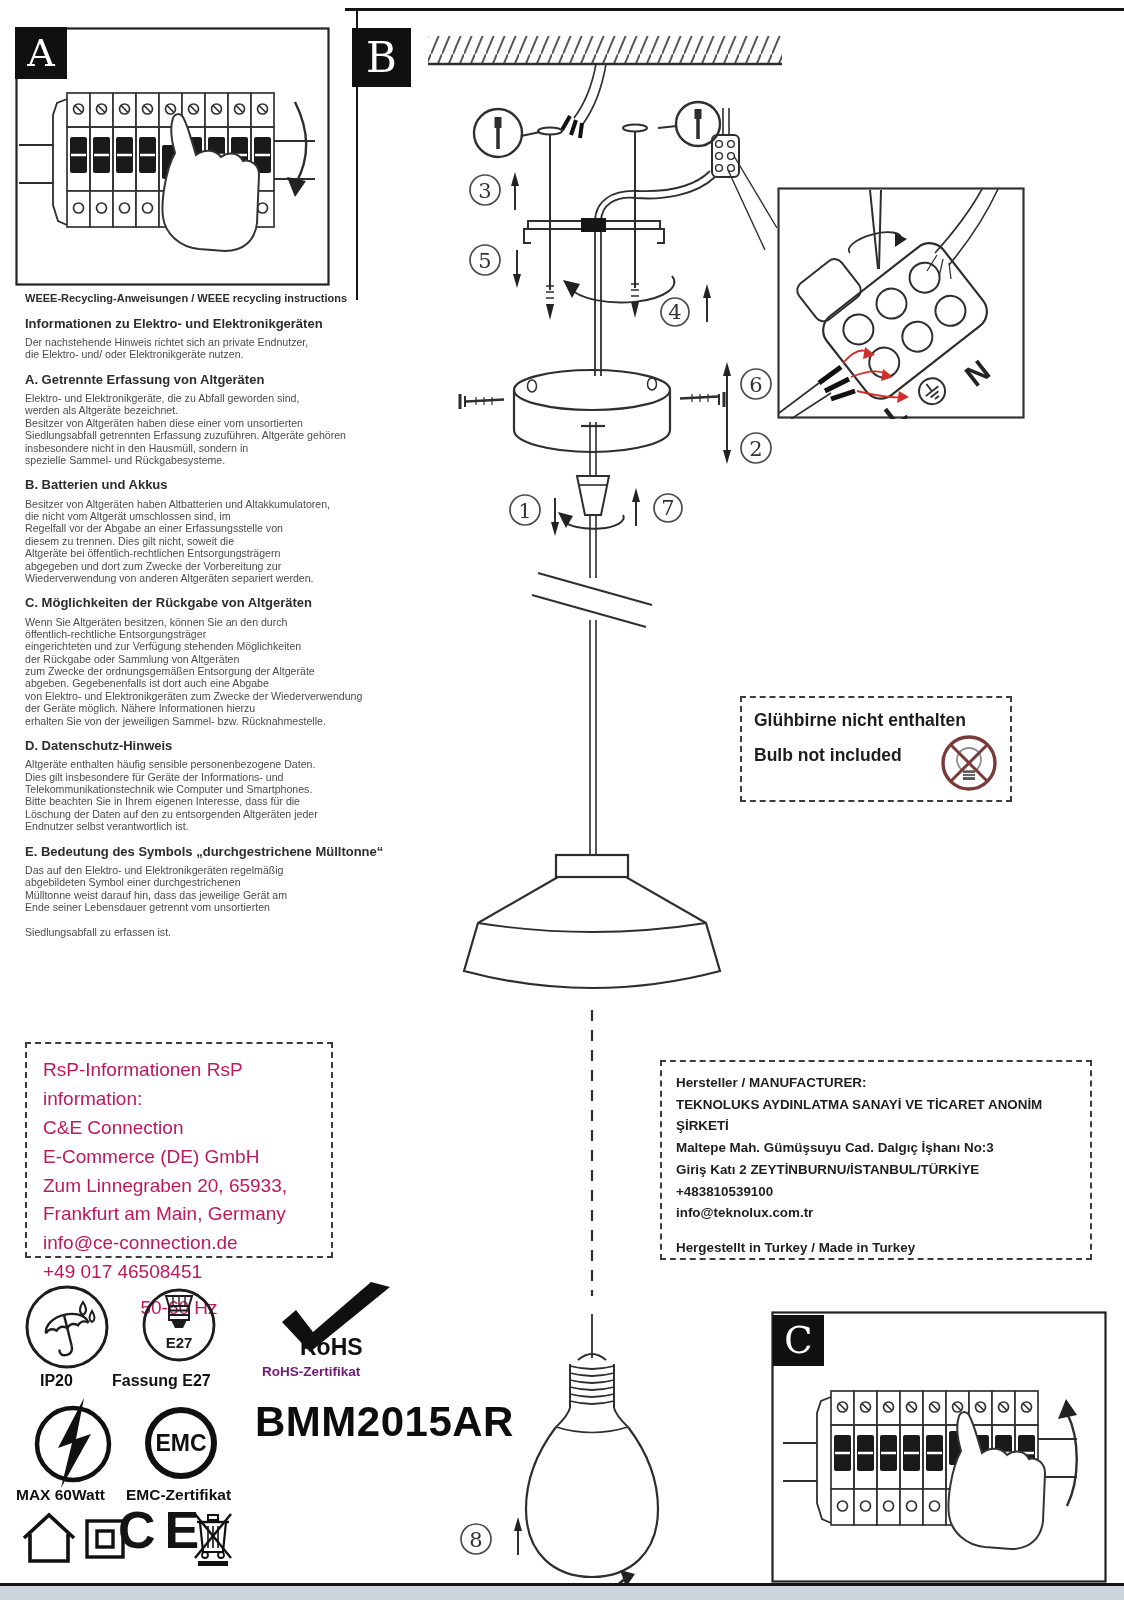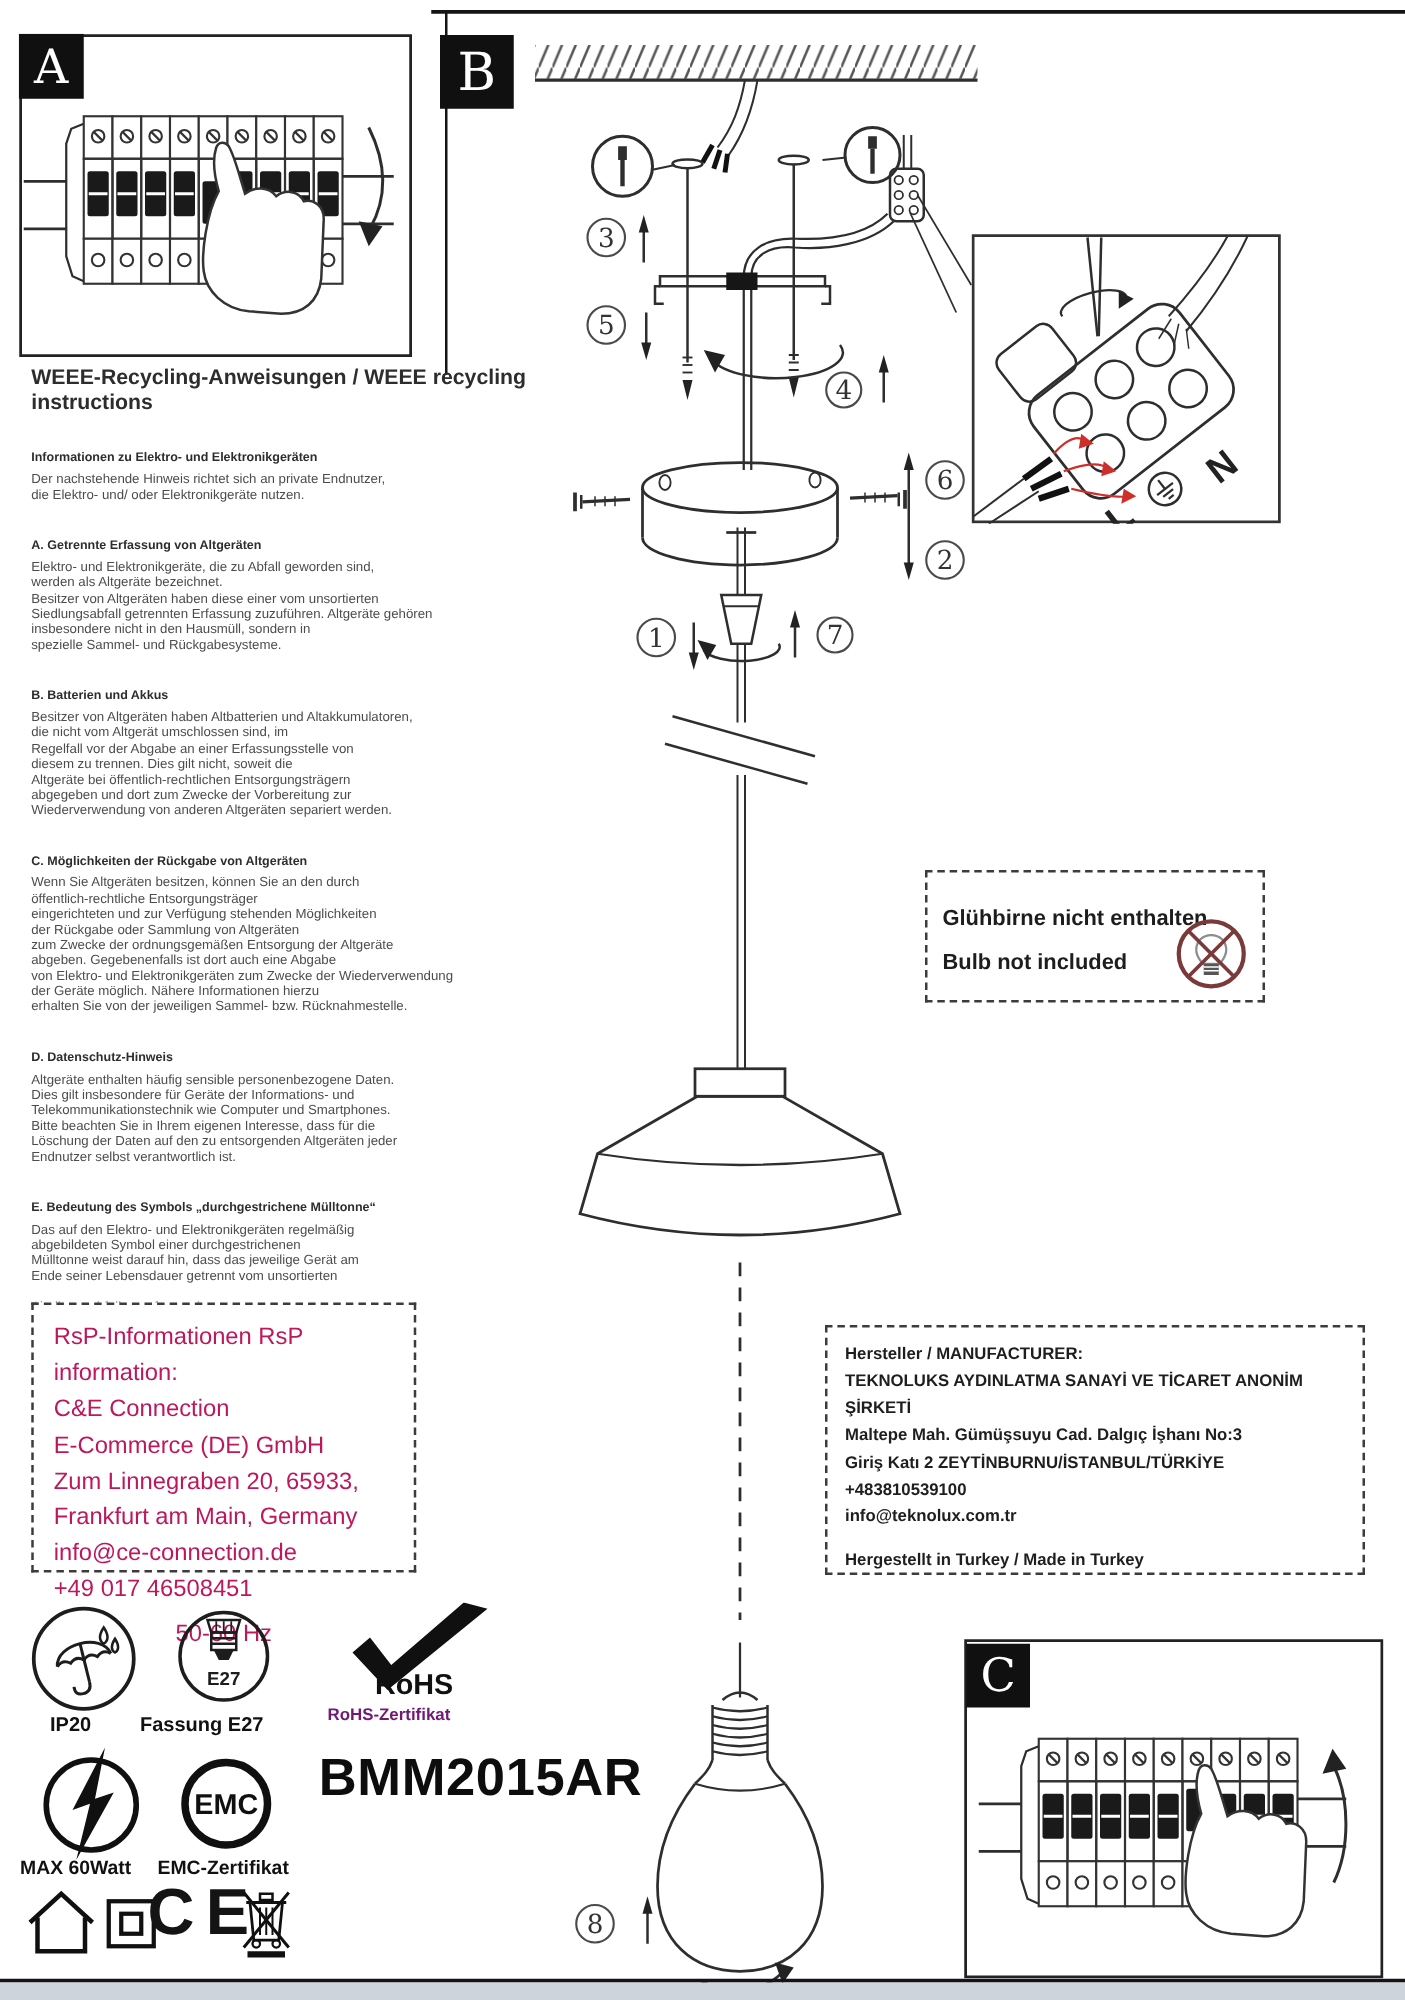--- a/index.html
+++ b/index.html
@@ -8,22 +8,22 @@
   .abs{position:absolute;}
   svg{display:block;}
   svg .ln{stroke:#2e2e2e;fill:none;}
   .badge-circ{fill:#fff;stroke:#4a4a4a;stroke-width:1.7;}
   .badge-num{font-family:"DejaVu Serif",serif;font-size:21px;fill:#333;text-anchor:middle;}
   .arrowfill{fill:#222;stroke:none;}
   
   .brand-logo{font-size:56px;font-weight:bold;letter-spacing:1px;text-align:right;}
   .brand-sub{font-size:27px;font-weight:bold;color:#262626;text-align:right;line-height:1.22;}
   .weee{width:432px;font-size:10.6px;line-height:1.17;color:#4c4c4c;}
-  .weee h1{font-size:17px;color:#2d2d2d;margin:0 0 10px 0;}
-  .weee h2{font-size:10px;color:#2d2d2d;margin:29px 0 5px 0;}
+  .weee h1{font-size:11px;color:#2d2d2d;margin:0 0 10px 0;}
+  .weee h2{font-size:13px;color:#2d2d2d;margin:11px 0 5px 0;}
   .weee p{margin:0;white-space:pre-line;}
   .dashedbox{border:2.5px dashed #3c3c3c;background:#fff;box-sizing:border-box;}
   .notice-line{font-size:17.5px;font-weight:bold;color:#1d1d1d;}
   .rsp-line{display:block;font-size:19px;font-weight:normal;color:#be185d;line-height:1.52;}
   .man-line{display:block;font-size:13.4px;font-weight:bold;color:#1e1e1e;line-height:1.62;}
   .cert-label{font-size:16px;font-weight:bold;color:#111;}
   .cert-label-sm{font-size:13.5px;font-weight:bold;color:#701a75;}
   .model{font-size:42px;font-weight:bold;color:#0d0d0d;letter-spacing:0.5px;}
   .ce-mark{font-size:52px;font-weight:bold;color:#141414;letter-spacing:9px;}
   .hline{background:#141414;}
@@ -366,21 +366,21 @@
     <h2>E. Bedeutung des Symbols „durchgestrichene Mülltonne“</h2>
     <p>Das auf den Elektro- und Elektronikgeräten regelmäßig
  abgebildeten Symbol einer durchgestrichenen
 Mülltonne weist darauf hin, dass das jeweilige Gerät am
 Ende seiner Lebensdauer getrennt vom unsortierten
 
 Siedlungsabfall zu erfassen ist.</p>
   </div>
 
   <div class="abs dashedbox" style="left:740px;top:696px;width:272px;height:106px;padding:10px 12px;">
-    <div class="notice-line" style="margin-top:16px;">Glühbirne nicht enthalten</div>
+    <div class="notice-line" style="margin-top:2px;">Glühbirne nicht enthalten</div>
     <div class="notice-line" style="margin-top:14px;">Bulb not included</div>
     <svg class="abs" style="right:10px;bottom:6px;" width="62" height="62" viewBox="0 0 62 62">
       <circle cx="31" cy="31" r="26" fill="none" stroke="#7a3a3a" stroke-width="3.4"></circle>
       <path d="M31,16 C38,16 43,21 43,28 C43,33 40,36 38,39 L24,39 C22,36 19,33 19,28 C19,21 24,16 31,16 Z" fill="none" stroke="#8d8d8d" stroke-width="1.8"></path>
       <rect x="25" y="39" width="12" height="9" fill="#555"></rect>
       <line x1="25" y1="41.5" x2="37" y2="41.5" stroke="#fff" stroke-width="1.2"></line>
       <line x1="25" y1="44.5" x2="37" y2="44.5" stroke="#fff" stroke-width="1.2"></line>
       <line x1="13" y1="13" x2="49" y2="49" stroke="#7a3a3a" stroke-width="3"></line>
       <line x1="49" y1="13" x2="13" y2="49" stroke="#7a3a3a" stroke-width="3"></line>
     </svg>

